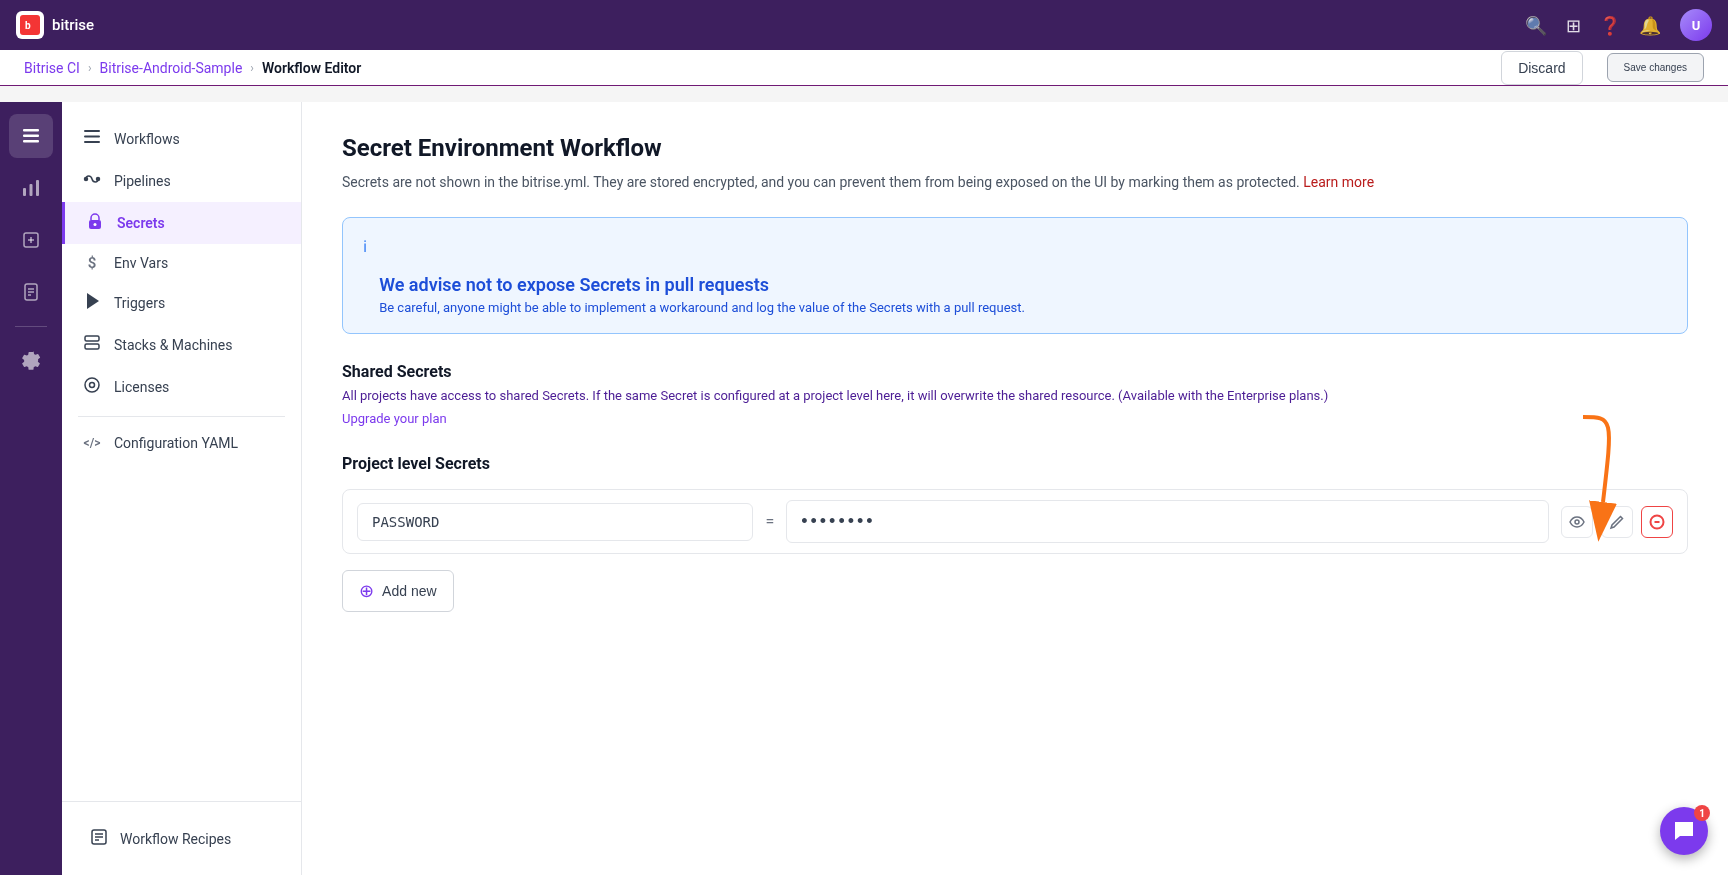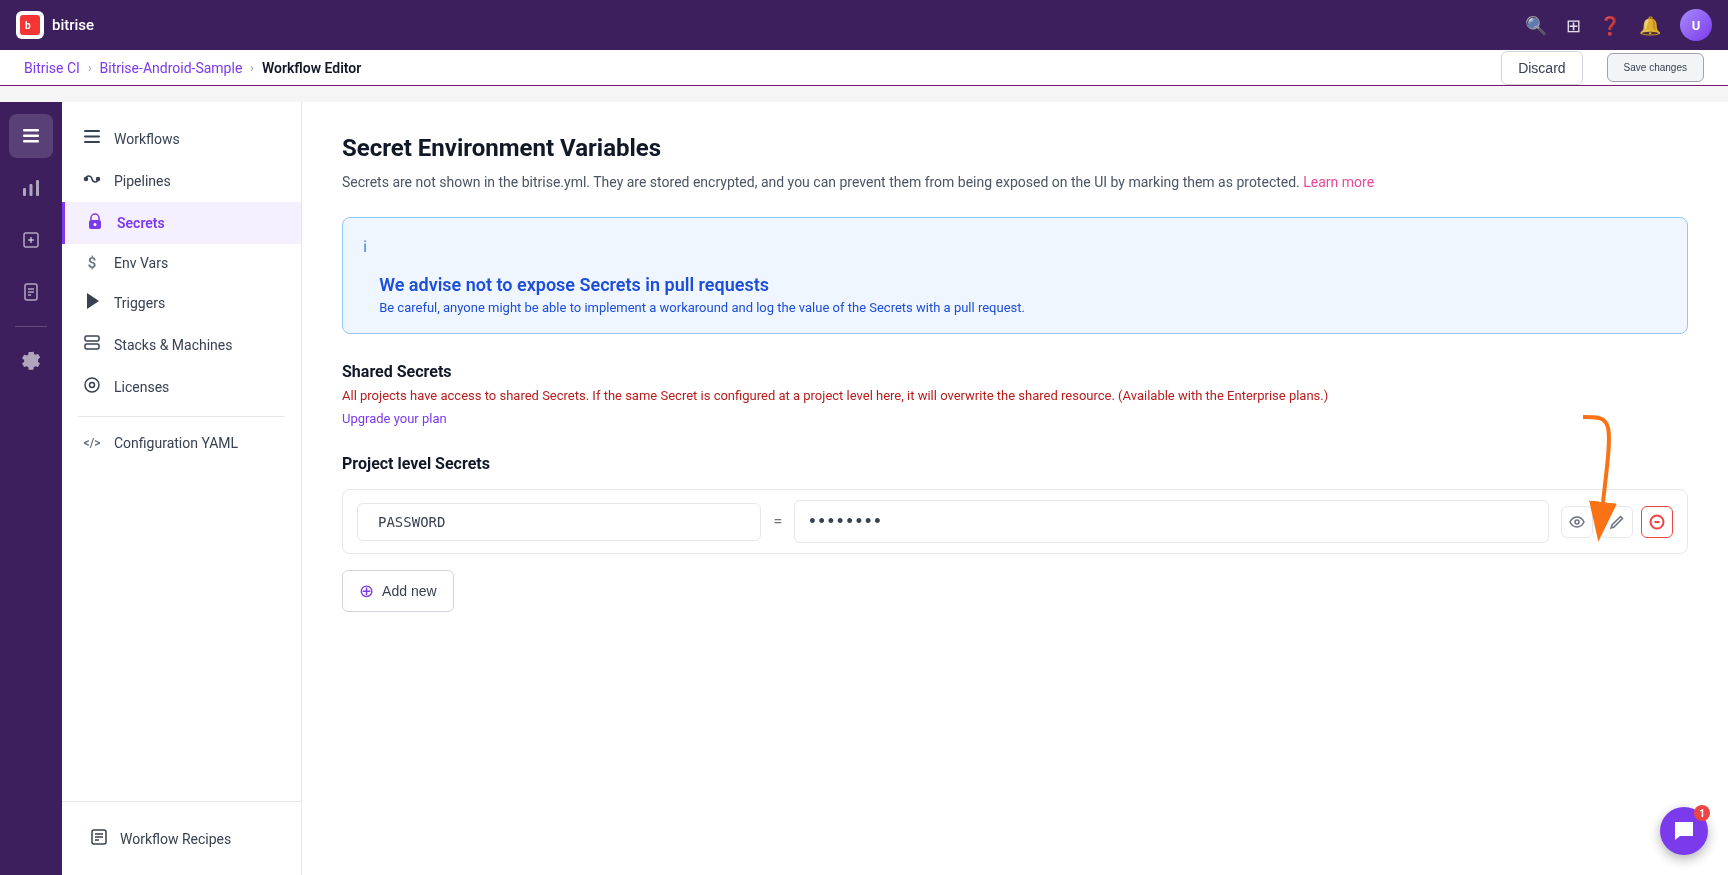--- a/index.html
+++ b/index.html
@@ -73,45 +73,45 @@
     .workflow-recipes {
       display: flex; align-items: center; gap: 12px; padding: 14px 20px;
       color: #374151; font-size: 14px; cursor: pointer;
     }
 
     
     .main-content { flex: 1; background: white; overflow-y: auto; padding: 32px 40px; position: relative; }
 
     .page-title { font-size: 24px; font-weight: 700; color: #111827; margin-bottom: 10px; }
     .page-desc { font-size: 14px; color: #4b5563; margin-bottom: 24px; line-height: 1.5; }
-    .learn-more { color: #ec4899; cursor: pointer; }
+    .learn-more { color: #b91c1c; cursor: pointer; }
 
     
     .info-box {
       border: 1px solid #93c5fd; background: #eff6ff; border-radius: 8px;
       padding: 16px 20px; margin-bottom: 28px; display: flex; align-items: flex-start; gap: 12px;
     }
     .info-icon { color: #3b82f6; font-size: 16px; flex-shrink: 0; margin-top: 1px; }
     .info-content {}
     .info-title { color: #1d4ed8; font-size: 18px; font-weight: 600; margin-bottom: 4px; margin-top: 40px; }
     .info-text { color: #1d4ed8; font-size: 13px; line-height: 1.4; }
 
     
     .section-title { font-size: 16px; font-weight: 700; color: #111827; margin-bottom: 6px; }
-    .section-desc { font-size: 13px; color: #b91c1c; margin-bottom: 6px; line-height: 1.4; }
+    .section-desc { font-size: 13px; color: #4c1d95; margin-bottom: 6px; line-height: 1.4; }
     .upgrade-link { color: #7c3aed; font-size: 13px; cursor: pointer; margin-bottom: 28px; display: block; }
 
     
     .secret-row {
       display: flex; align-items: center; gap: 12px;
       border: 1px solid #e5e7eb; border-radius: 8px; padding: 10px 14px;
       margin-bottom: 16px; background: white;
     }
     .secret-key-input {
-      flex: 1; border: 1px solid #e5e7eb; border-radius: 6px; padding: 10px 20px;
+      flex: 1; border: 1px solid #e5e7eb; border-radius: 6px; padding: 10px 14px;
       font-size: 14px; color: #374151; background: white; outline: none;
       font-family: monospace;
     }
     .equals-sign { color: #6b7280; font-size: 16px; flex-shrink: 0; }
     .secret-val-input {
       flex: 2; border: 1px solid #e5e7eb; border-radius: 6px; padding: 10px 14px;
       font-size: 18px; color: #374151; background: white; outline: none;
       letter-spacing: 3px;
     }
     .secret-actions { display: flex; align-items: center; gap: 8px; flex-shrink: 0; }
@@ -303,21 +303,21 @@
               <line x1="5" y1="9" x2="13" y2="9"></line>
               <line x1="5" y1="12" x2="9" y2="12"></line>
             </svg>
         </span>
         <span>Workflow Recipes</span>
       </div>
     </div>
   </div>
 
   <div class="main-content">
-    <h1 class="page-title">Secret Environment Variables</h1>
+    <h1 class="page-title">Secret Environment Workflow</h1>
     <p class="page-desc">
       <span>Secrets are not shown in the bitrise.yml. They are stored encrypted, and you can prevent them from being exposed on the UI by marking them as protected.</span>
       <span> </span>
       <span class="learn-more">Learn more</span>
     </p>
 
     <div class="info-box">
       <span class="info-icon">ℹ</span>
       <div class="info-content">
         <div class="info-title">We advise not to expose Secrets in pull requests</div>

